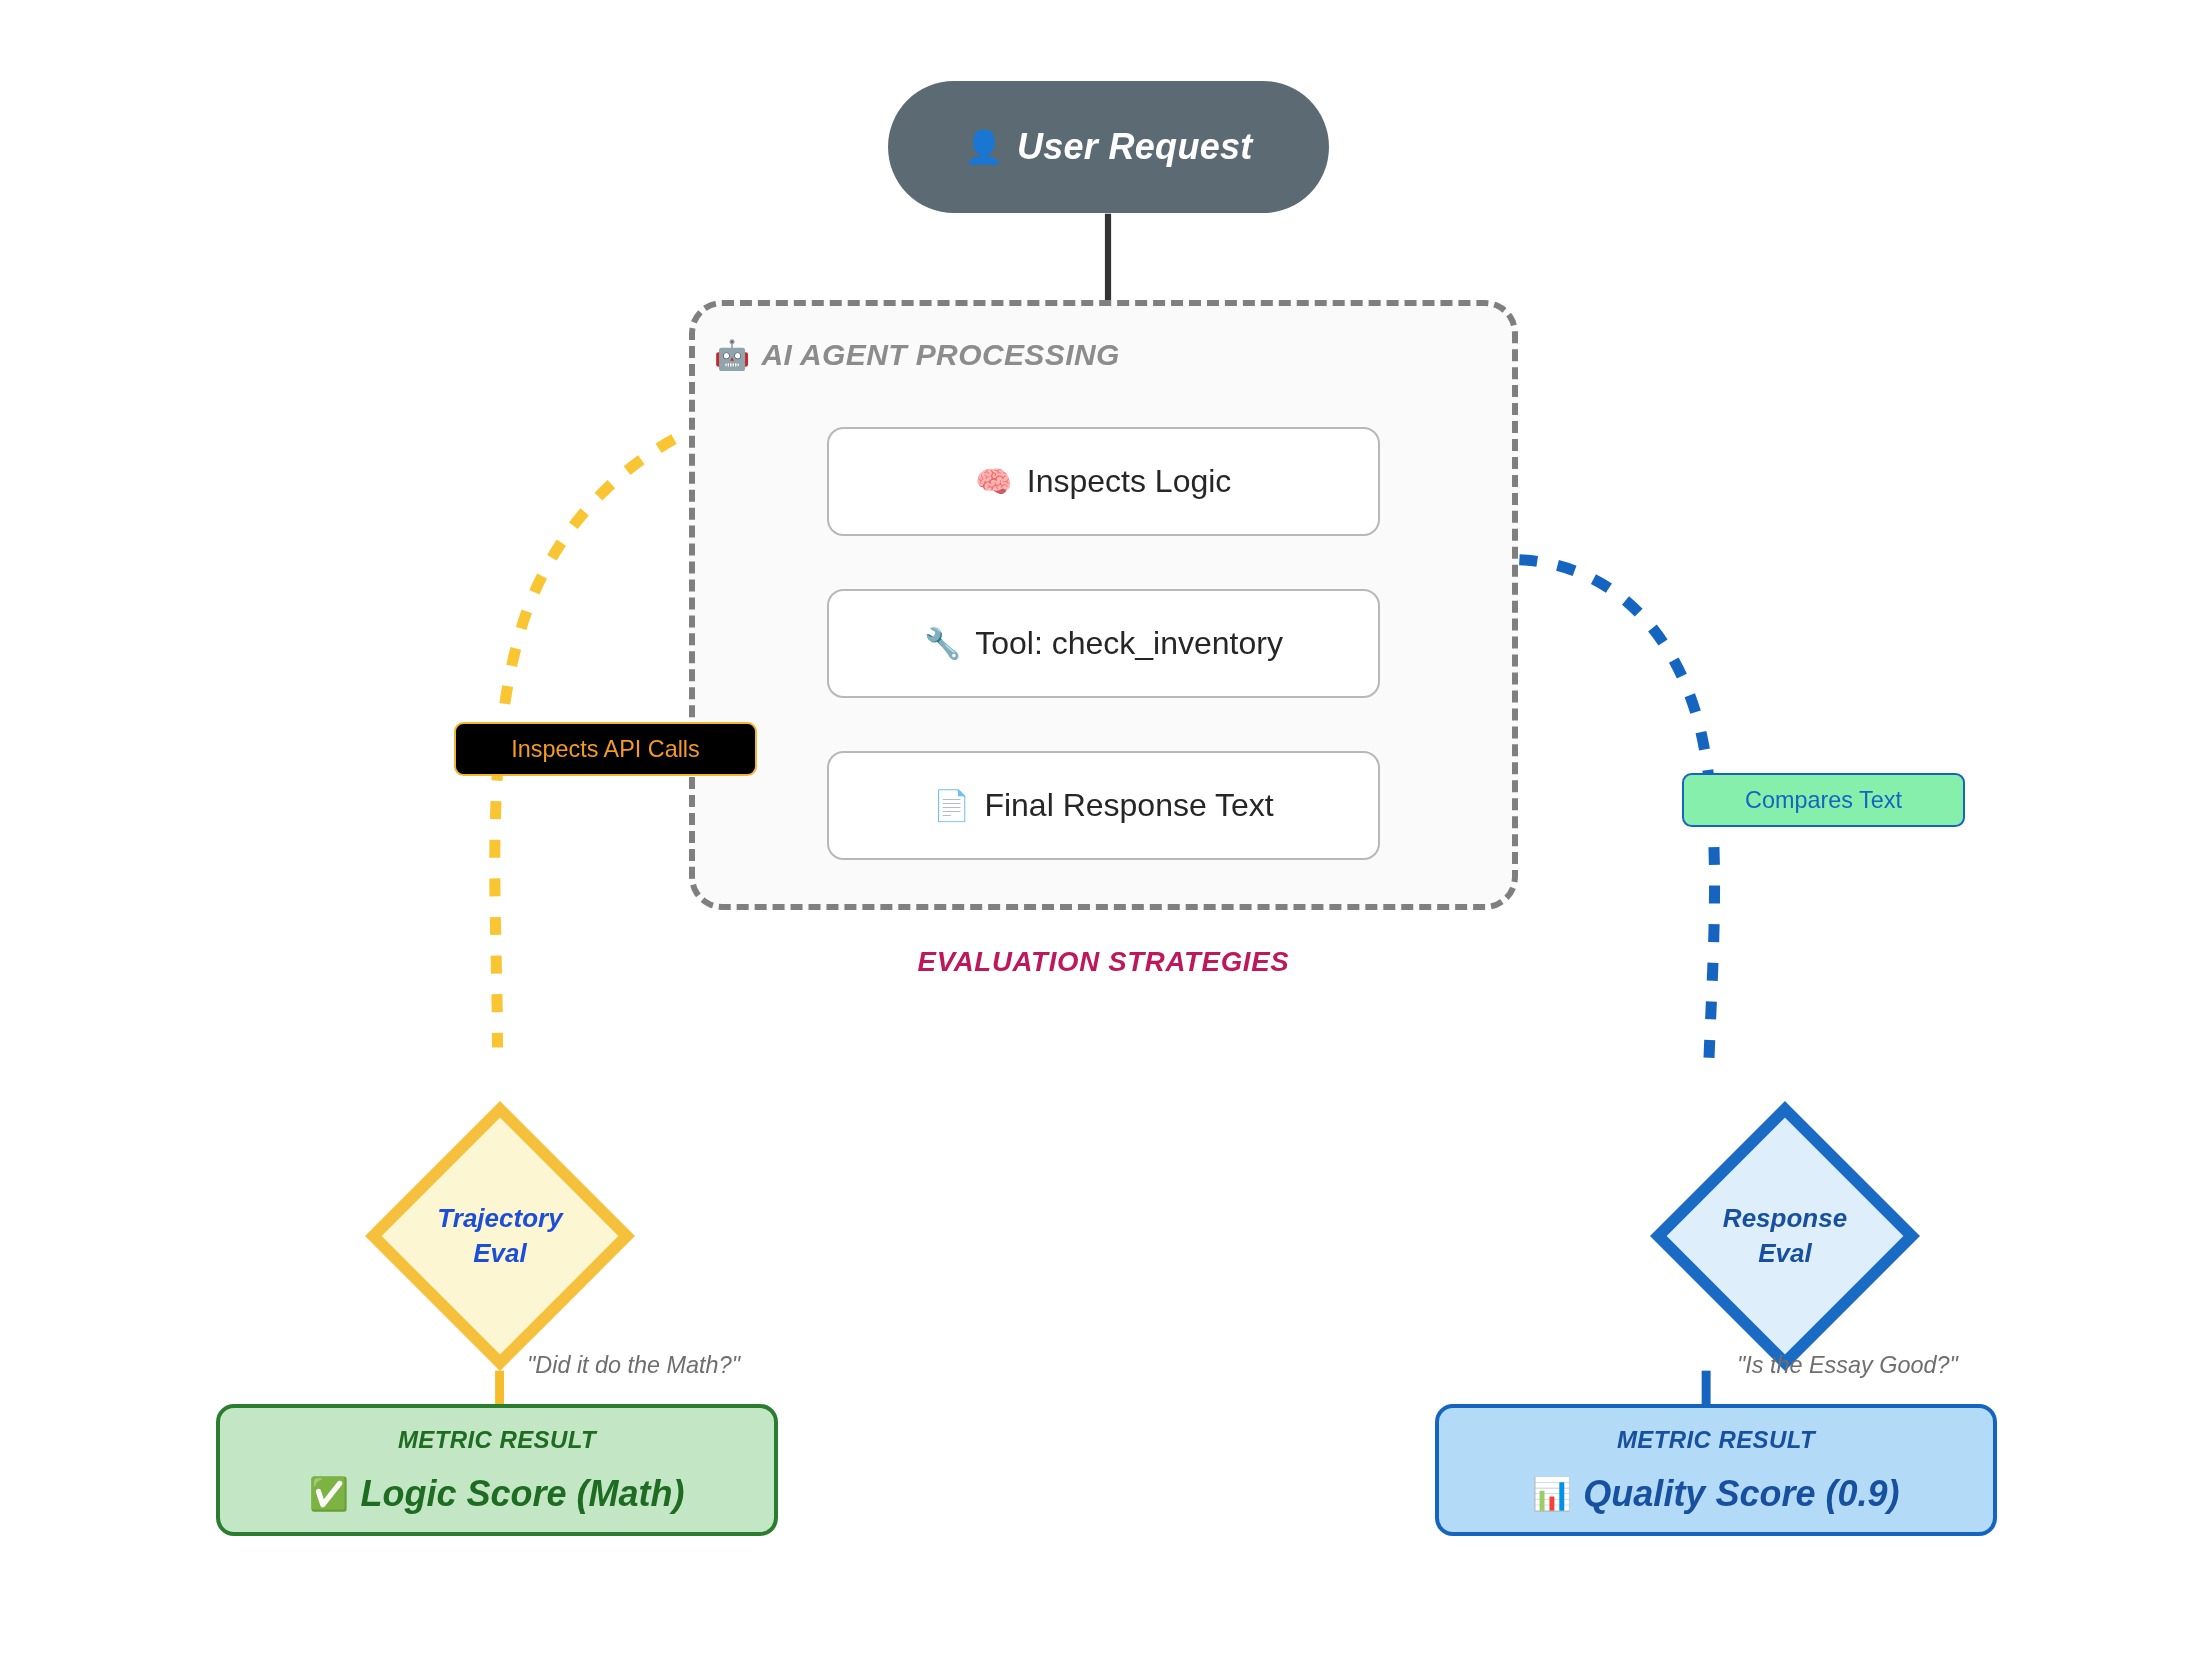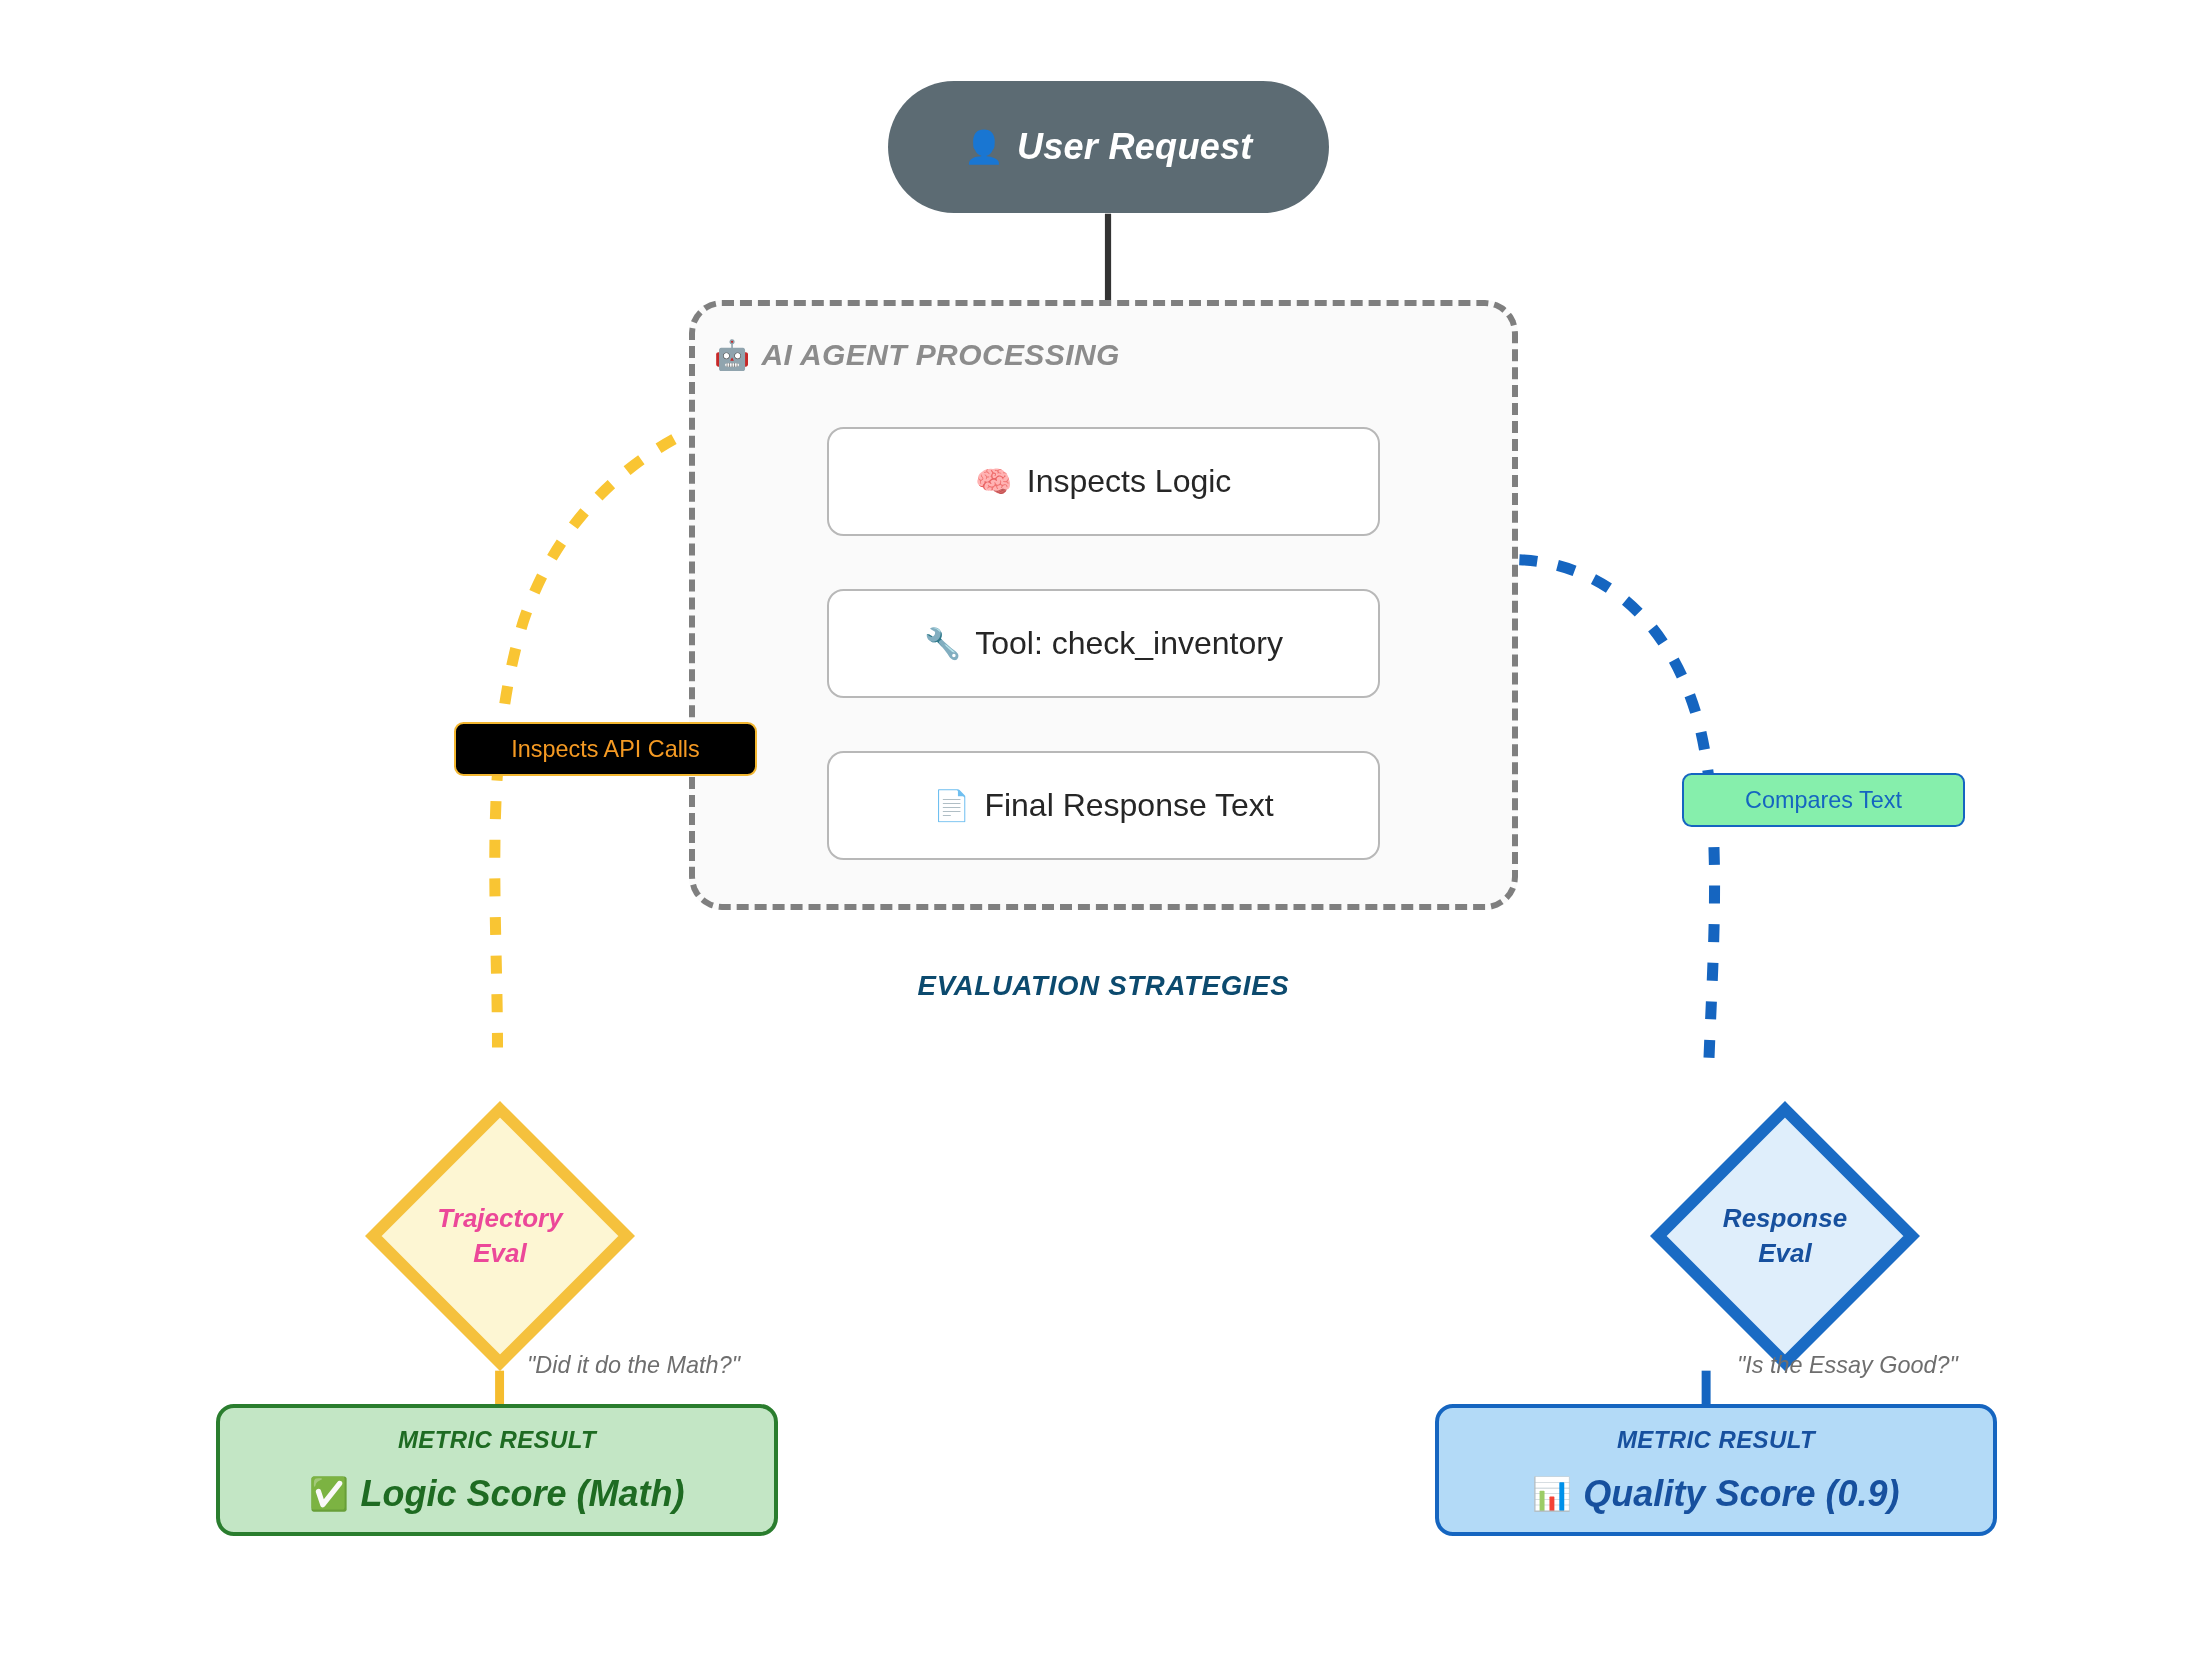--- a/index.html
+++ b/index.html
@@ -60,23 +60,23 @@
     font-size:32px;
     white-space:nowrap;
   }
   .step-box .emoji{font-size:30px;}
   #step-logic{top:427px;}
   #step-tool{top:589px;}
   #step-final{top:751px;}
 
   
   #eval-strategies{
-    position:absolute;left:689px;top:970px;width:829px;
+    position:absolute;left:689px;top:946px;width:829px;
     text-align:center;
-    color:#0c4a6e;
+    color:#be185d;
     font-size:27.6px;font-weight:bold;font-style:italic;
     letter-spacing:0.7px;
   }
 
   
   .edge-label{
     position:absolute;
     box-sizing:border-box;
     display:flex;align-items:center;justify-content:center;
     border-radius:9.6px;
@@ -101,21 +101,21 @@
   .diamond .shape{
     position:absolute;left:0;top:0;width:100%;height:100%;
   }
   .diamond .dtext{
     position:absolute;left:0;top:0;width:100%;height:100%;
     display:flex;flex-direction:column;align-items:center;justify-content:center;
     font-size:26px;font-weight:bold;font-style:italic;
     line-height:1.35;text-align:center;
   }
   #diamond-trajectory{left:365px;top:1101px;}
-  #diamond-trajectory .dtext{color:#ec4899;}
+  #diamond-trajectory .dtext{color:#1d4ed8;}
   #diamond-response{left:1650px;top:1101px;}
   #diamond-response .dtext{color:#17509e;}
 
   
   .question{
     position:absolute;
     color:#6e6e6e;
     font-size:23.4px;font-style:italic;
     white-space:nowrap;
   }

